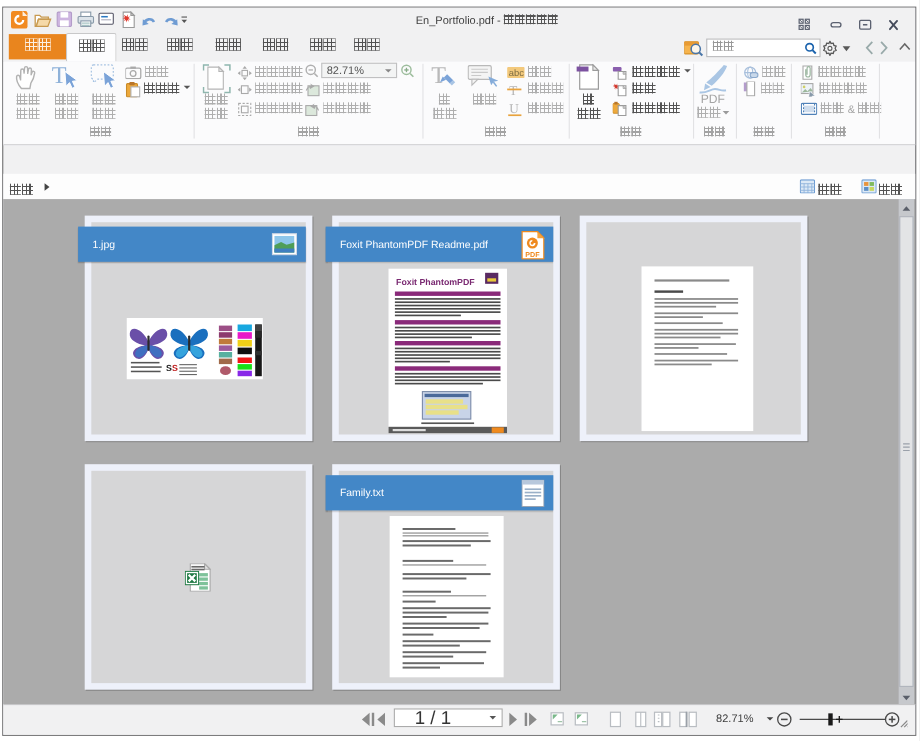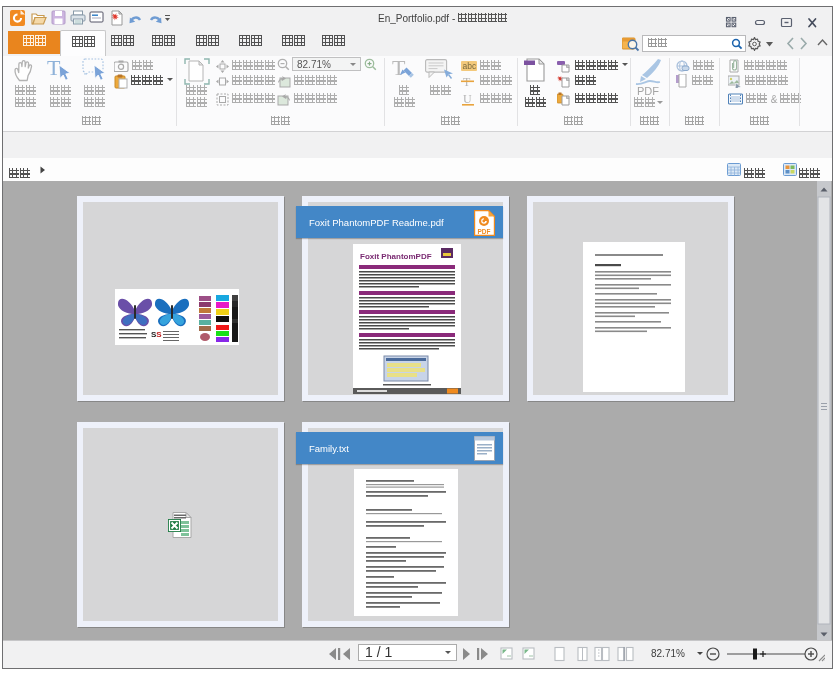--- a/index.html
+++ b/index.html
@@ -408,20 +408,29 @@
         <rect x="7.5" y="2.5" width="4" height="3.5" fill="#7fba5d"></rect>
         <rect x="2.5" y="7" width="4" height="3.5" fill="#5d8fc6"></rect>
         <rect x="7.5" y="7" width="4" height="3.5" fill="#c8d860"></rect>
       </svg>
     <div class="flow" style="left:796px;top:6px;color:#3c3c3c"><i class="z"></i><i class="z"></i></div>
   </div>
   <div id="content">
 
     <div class="tile" style="left:74px;top:15px">
       <div class="inner"></div>
+      <div class="bar">
+          <span class="nm">1.jpg</span>
+        <svg class="ic" style="top:4px" width="23" height="25" viewBox="0 0 23 25">
+          <rect x="0.5" y="2.5" width="22" height="19" fill="#fff" stroke="#cfd8e4"></rect>
+          <rect x="2.5" y="4.5" width="18" height="15" fill="#8ec6ea"></rect>
+          <path d="M2.5 13 l6-3 5 2.5 7-2 v9 h-18 Z" fill="#4f9e57"></path>
+          <path d="M2.5 16 h18 v3.5 h-18 Z" fill="#3f7fc0"></path>
+        </svg>
+      </div>
       <svg style="position:absolute;left:38px;top:93px" width="124" height="56" viewBox="0 0 124 56">
         <rect width="124" height="56" fill="#fff"></rect>
 
         <g transform="translate(20,22)">
           <path d="M0 0 C-5-12 -16-16 -17-8 C-18-2 -10 2 -3 3 C-12 4 -17 9 -12 14 C-7 18 -2 12 0 6 C2 12 7 18 12 14 C17 9 12 4 3 3 C10 2 18-2 17-8 C16-16 5-12 0 0 Z" fill="#6a4fa8"></path>
           <path d="M-3 3 C-11 5 -14 10 -11 13 C-7 16 -2 11 0 5 C2 11 7 16 11 13 C14 10 11 5 3 3 Z" fill="#3f6fc0"></path>
           <rect x="-1" y="-6" width="2" height="14" rx="1" fill="#2a2a2a"></rect>
         </g>
 
         <g transform="translate(57,22)">
@@ -635,21 +644,21 @@
     <svg style="left:323px;top:3px" width="170" height="20" viewBox="0 0 170 20">
       <g fill="#8a8a8a">
         <path d="M10 4 l-7 6 7 6 Z M12 4 h2.2 v12 H12 Z"></path>
         <path d="M24 4 l-7 6 7 6 Z"></path>
       </g>
       <g fill="#8a8a8a">
         <path d="M137 4 l7 6 -7 6 Z"></path>
         <path d="M158 4 l7 6 -7 6 Z M154 4 h2.2 v12 h-2.2 Z" transform="translate(-3 0)"></path>
       </g>
     </svg>
-    <div style="left:355px;top:3px;width:99px;height:17px;background:#fff;border:1px solid #ababab;font-size:14px;color:#333;line-height:15px;padding-left:6px" class="flow">1 / 1<span class="arr" style="float:right;margin:6px 5px 0 0"></span></div>
+    <div style="left:355px;top:3px;width:99px;height:17px;background:#fff;border:1px solid #ababab;font-size:17px;color:#333;line-height:15px;padding-left:18px" class="flow">1 / 1<span class="arr" style="float:right;margin:6px 5px 0 0"></span></div>
     <svg style="left:495px;top:4px" width="140" height="18" viewBox="0 0 140 18">
       <g fill="none" stroke="#b9bdc2" stroke-width="1.1">
         <rect x="3" y="3" width="11" height="11" fill="#fff"></rect>
         <rect x="25" y="3" width="11" height="11" fill="#fff"></rect>
         <rect x="57" y="2.5" width="9" height="13" fill="#fff"></rect>
         <rect x="80" y="2.5" width="9" height="13" fill="#fff"></rect>
         <rect x="97" y="2.5" width="6.5" height="13" fill="#fff"></rect>
           <rect x="104.5" y="2.5" width="6.5" height="13" fill="#fff"></rect>
         <rect x="120" y="2.5" width="6.5" height="13" fill="#fff"></rect>
           <rect x="128.5" y="2.5" width="6.5" height="13" fill="#fff"></rect>

